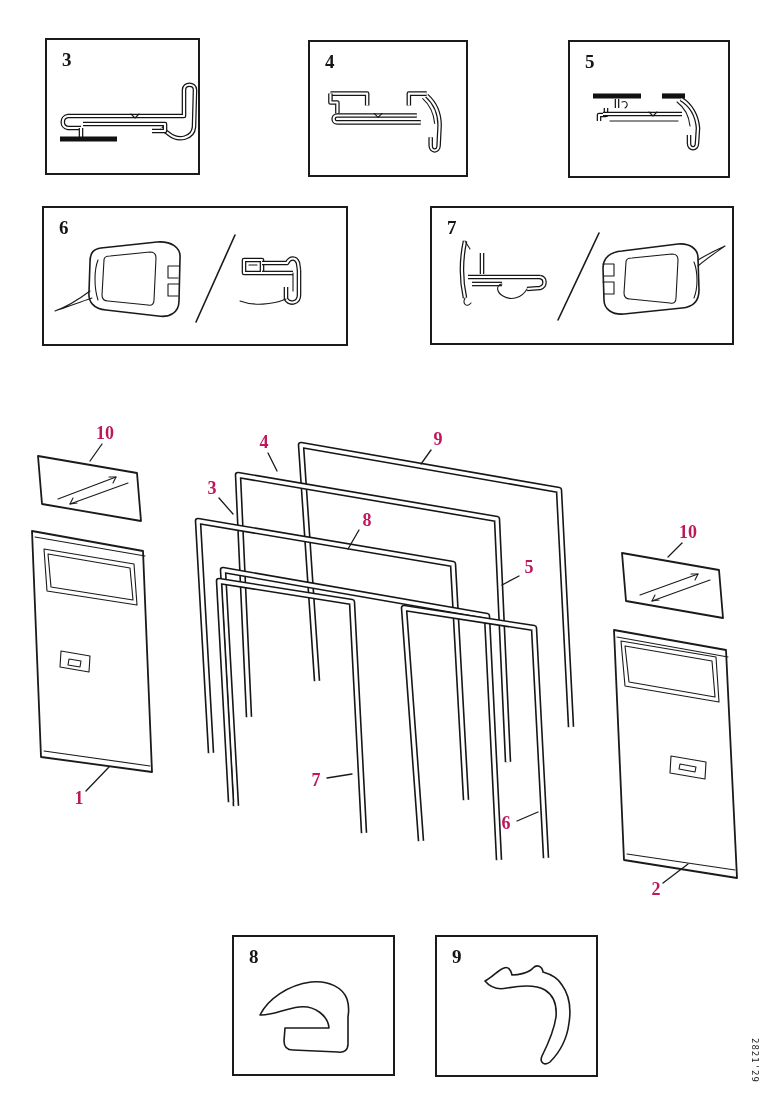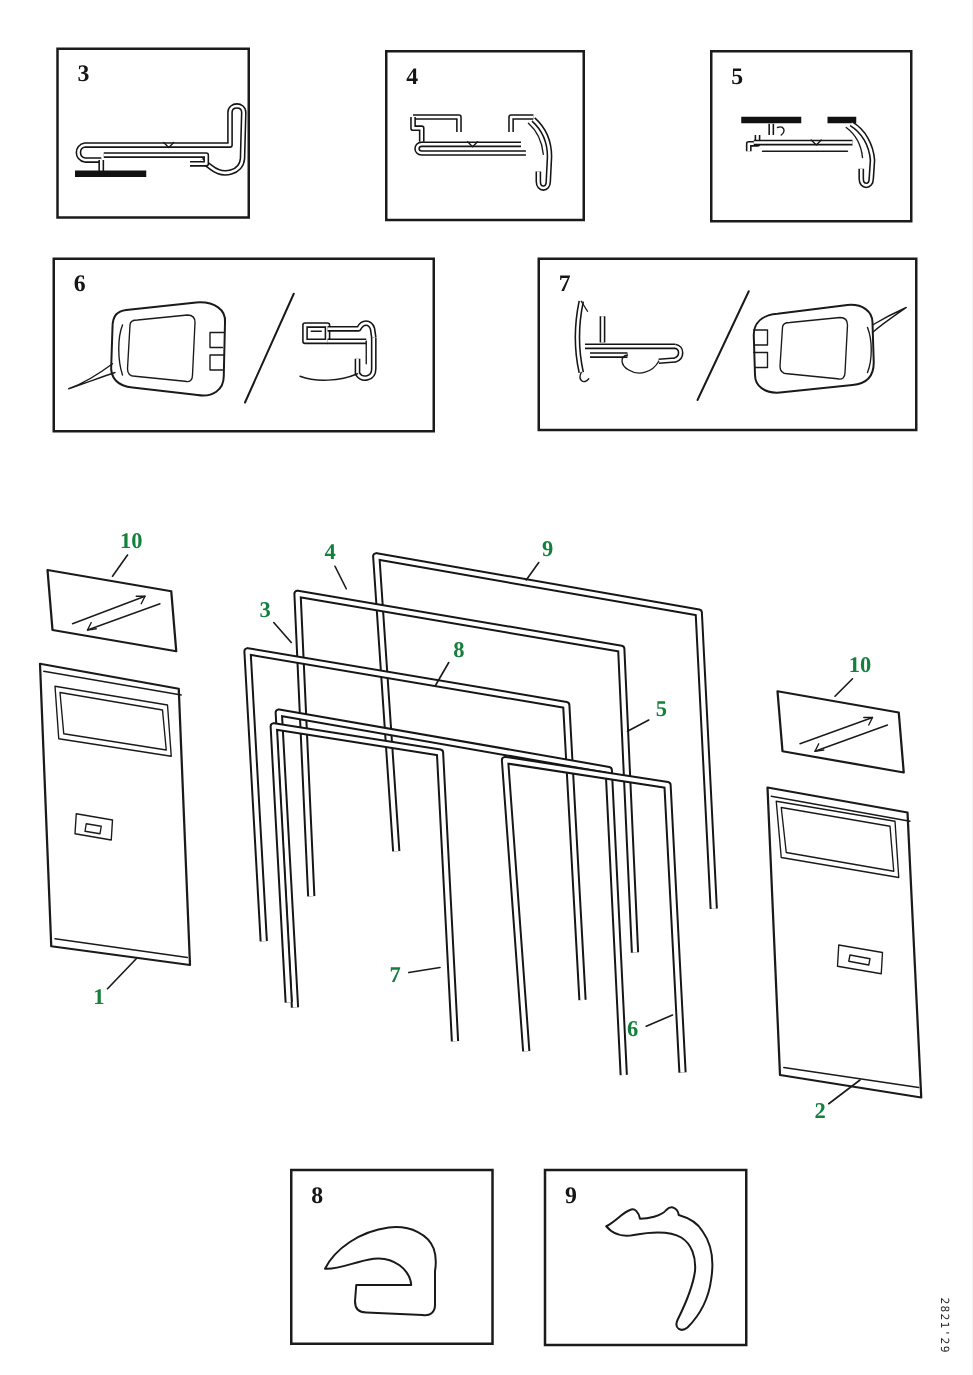--- a/index.html
+++ b/index.html
@@ -20,21 +20,21 @@
   #box5 { left:568px; top:40px;  width:162px; height:138px; }
   #box6 { left:42px;  top:206px; width:306px; height:140px; }
   #box7 { left:430px; top:206px; width:304px; height:139px; }
   #box8 { left:232px; top:935px; width:163px; height:141px; }
   #box9 { left:435px; top:935px; width:163px; height:142px; }
 
   .exploded-svg { position:absolute; left:0; top:0; width:778px; height:1100px; }
 
   .flabel {
     position:absolute; transform:translate(-50%,-50%);
-    font-size:18px; font-weight:bold; color:#15803d; white-space:nowrap; z-index:3;
+    font-size:18px; font-weight:bold; color:#be185d; white-space:nowrap; z-index:3;
   }
   #lab-glass-left  { left:105px; top:433px; }
   #lab-f4          { left:264px; top:442px; }
   #lab-f9          { left:438px; top:439px; }
   #lab-f3          { left:212px; top:488px; }
   #lab-f8          { left:367px; top:520px; }
   #lab-f5          { left:529px; top:567px; }
   #lab-glass-right { left:688px; top:532px; }
   #lab-door-left   { left:79px;  top:798px; }
   #lab-f7          { left:316px; top:780px; }

